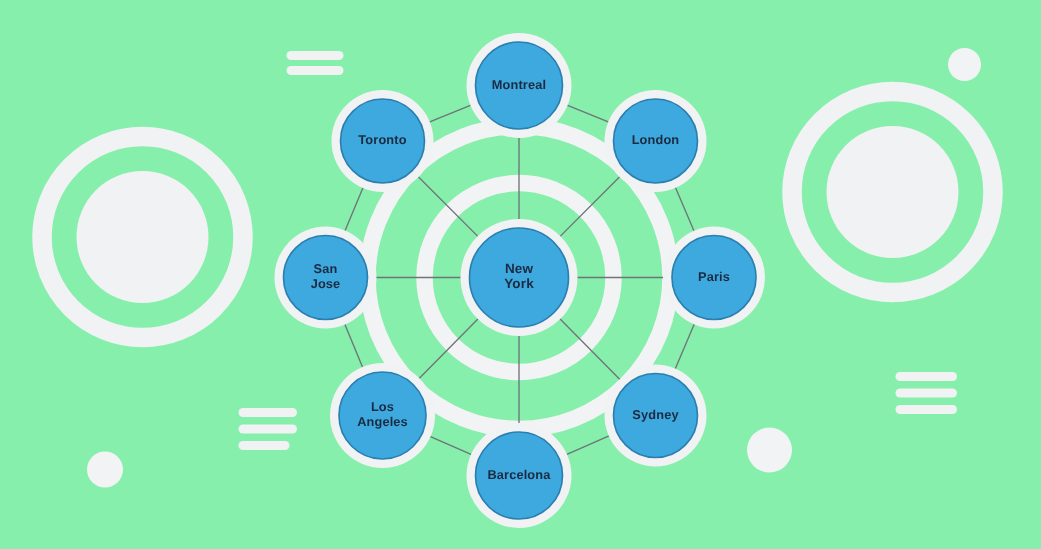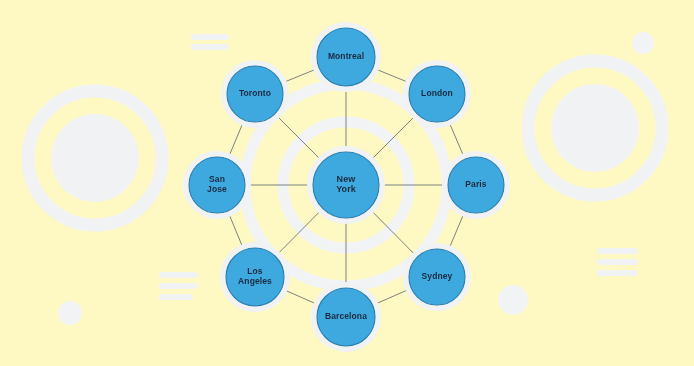--- a/index.html
+++ b/index.html
@@ -12,21 +12,21 @@
     width: 694px;
     height: 366px;
     overflow: hidden;
     font-family: "Liberation Sans", sans-serif;
     position: relative;
   }
   #stage {
     position: relative;
     width: 694px;
     height: 366px;
-    background: #fef9c3;
+    background: #86efac;
   }
   #graph-svg {
     position: absolute;
     top: 0;
     left: 0;
     width: 694px;
     height: 366px;
     display: block;
   }
   .node-label {

